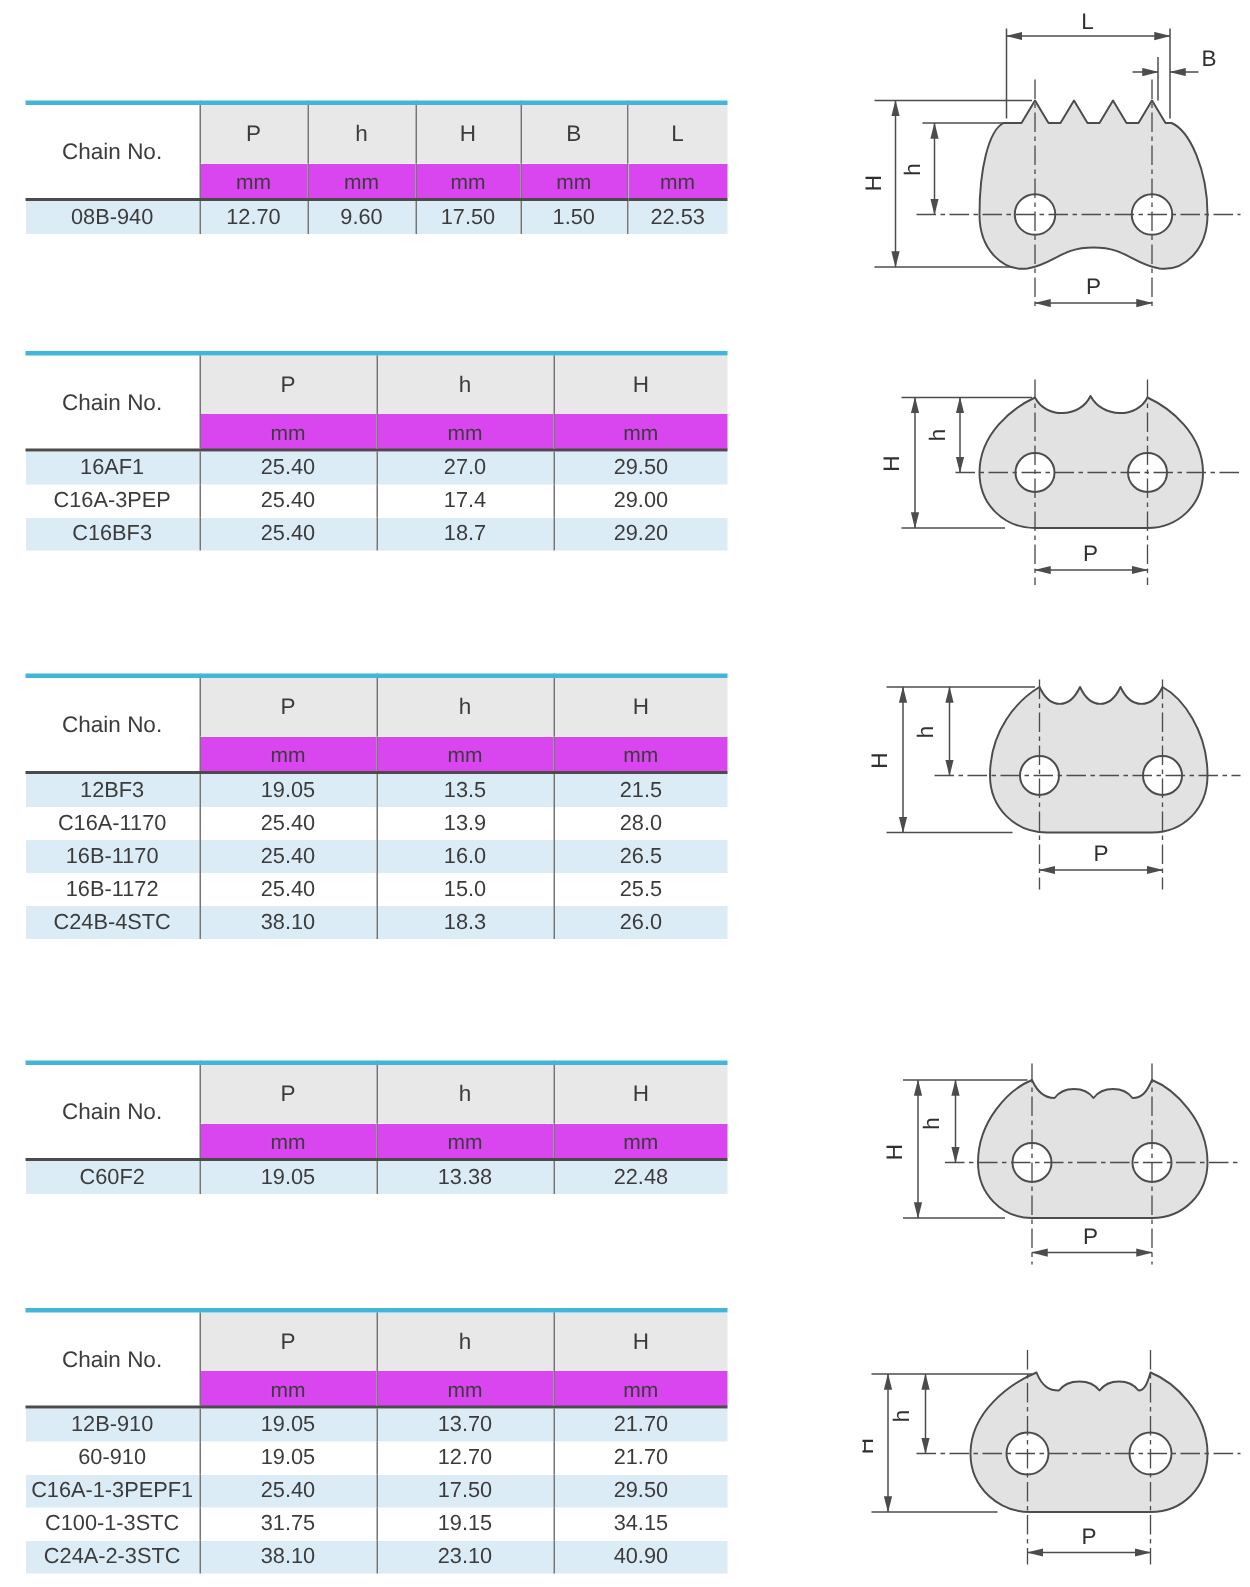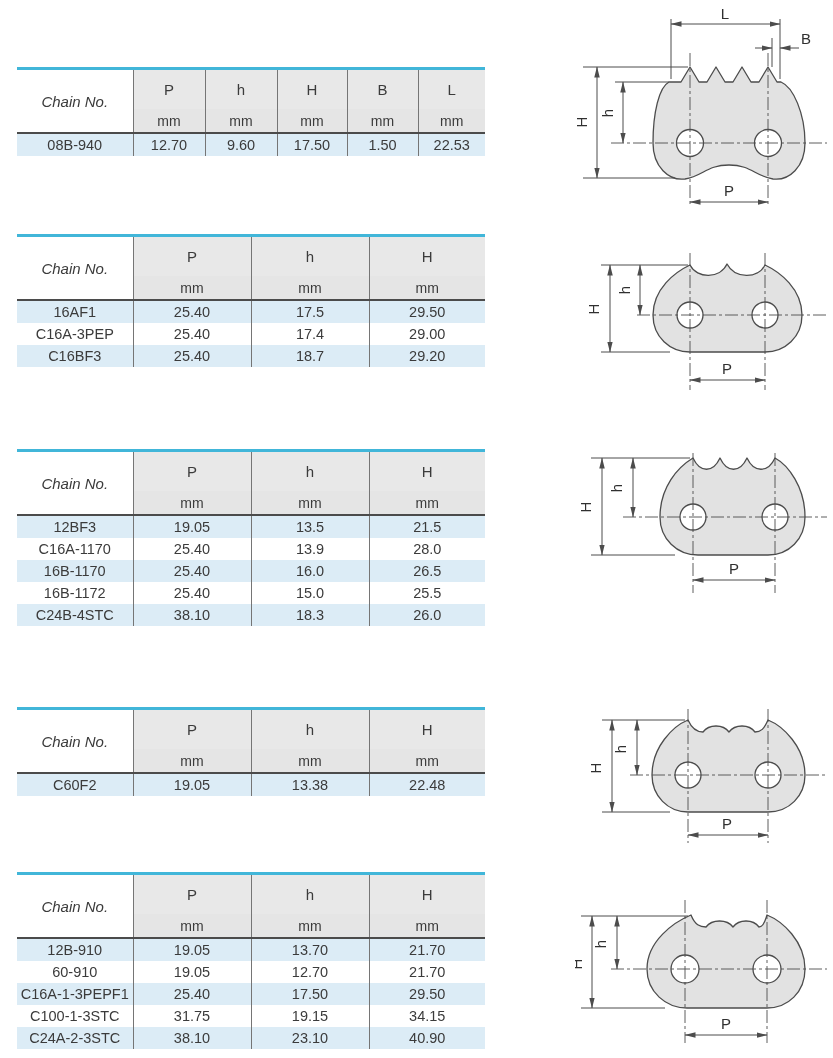--- a/index.html
+++ b/index.html
@@ -9,22 +9,22 @@
   html,body{margin:0;padding:0;}
   body{font-family:"Liberation Sans",sans-serif;color:var(--ink);}
   #page{position:relative;width:833px;height:1058px;background:#ffffff;overflow:hidden;}
 
   table.spec{position:absolute;left:17px;border-collapse:collapse;table-layout:fixed;
     border-top:3px solid var(--accent);}
   table.spec th,table.spec td{padding:0;text-align:center;font-weight:normal;
     white-space:nowrap;overflow:hidden;}
   table.spec .v{border-left:1.5px solid var(--vline);}
   table.spec th.lbl{background:var(--header-bg);height:39px;font-size:15px;}
-  table.spec th.unit{height:23px;font-size:14px;background:#e5e5e5;border-bottom:2px solid var(--hline);}
-  table.spec th.chain{background:#fff;font-size:15px;border-bottom:2px solid var(--hline);font-style:italic;}
+  table.spec th.unit{height:23px;font-size:14px;background:#d946ef;border-bottom:2px solid var(--hline);}
+  table.spec th.chain{background:#fff;font-size:15px;border-bottom:2px solid var(--hline);}
   table.spec tbody td{height:22px;font-size:14.5px;}
   table.spec tbody tr:nth-child(odd){background:var(--row-bg);}
   table.spec tbody tr:nth-child(even){background:#fff;}
 
   svg.diagram{position:absolute;}
   .d-plate{fill:var(--plate);stroke:var(--dline);stroke-width:1.3;stroke-linejoin:round;}
   .d-hole{fill:#ffffff;stroke:var(--dline);stroke-width:1.3;}
   .d-center{stroke:var(--dline);stroke-width:0.9;fill:none;stroke-dasharray:13 3 3 3;}
   .d-dim,.d-ext{stroke:var(--dline);stroke-width:1;fill:none;}
   .d-arrow{fill:var(--dline);stroke:none;}
@@ -90,21 +90,21 @@
       <tr>
         <th class="unit v">mm</th>
         <th class="unit v">mm</th>
         <th class="unit v">mm</th>
       </tr>
     </thead>
     <tbody>
       <tr>
         <td>16AF1</td>
         <td class="v">25.40</td>
-        <td class="v">17.5</td>
+        <td class="v">27.0</td>
         <td class="v">29.50</td>
       </tr>
       <tr>
         <td>C16A-3PEP</td>
         <td class="v">25.40</td>
         <td class="v">17.4</td>
         <td class="v">29.00</td>
       </tr>
       <tr>
         <td>C16BF3</td>

